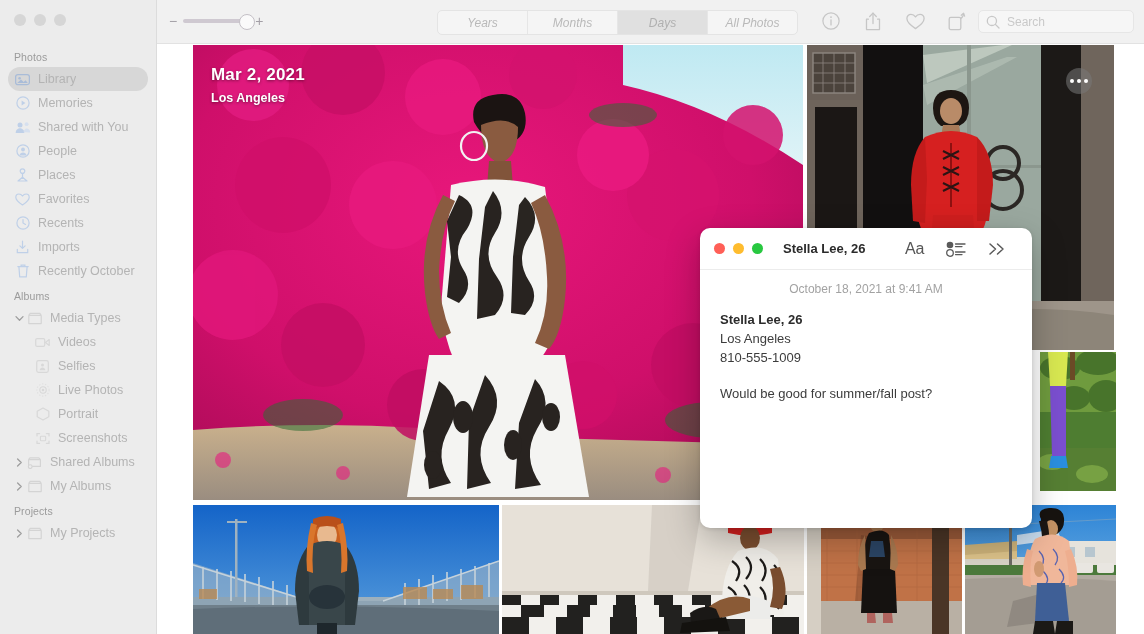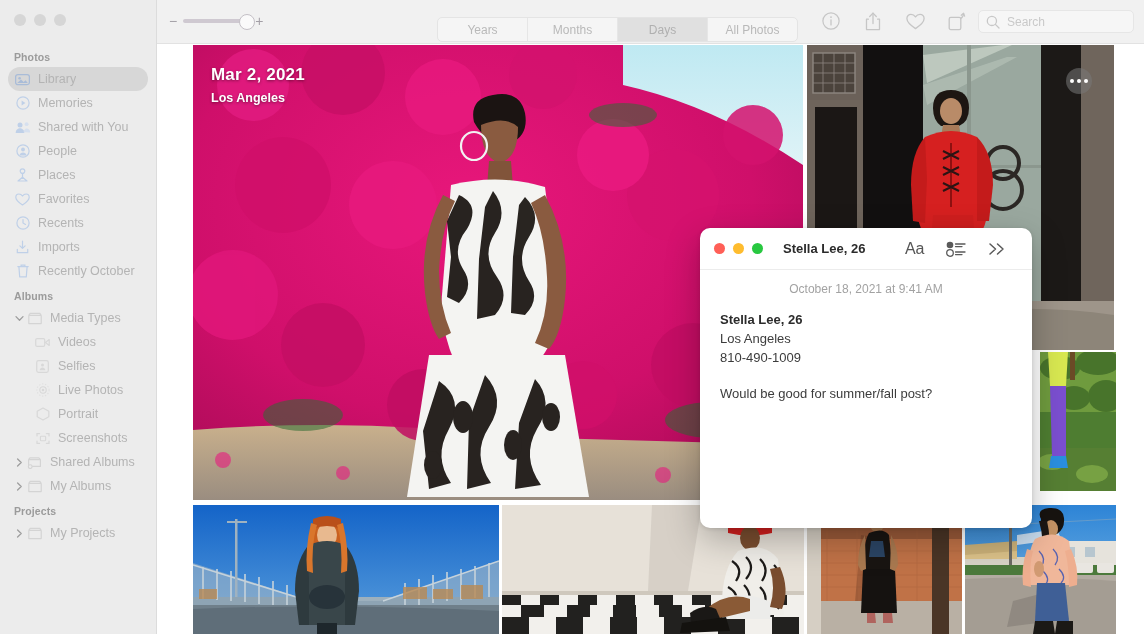--- a/index.html
+++ b/index.html
@@ -30,21 +30,21 @@
     display: flex; gap: 8px;
   }
   .tl { width: 12px; height: 12px; border-radius: 50%; background: #d6d6d6; }
 
   #sidebar-scroll {
     position: absolute; top: 44px; left: 0; right: 0; bottom: 0;
     overflow: hidden;
   }
   .section-header {
     font-size: 10.5px;
-    font-weight: bold;
+    font-weight: normal;
     color: #9b9b9b;
     padding: 7px 0 4px 14px;
     letter-spacing: 0.1px;
   }
   .srow {
     display: flex; align-items: center;
     height: 24px;
     margin: 0 8px;
     border-radius: 12px;
     padding-left: 6px;
@@ -96,27 +96,28 @@
   }
   #zoom-thumb {
     position: absolute; right: -6px; top: -5px;
     width: 14px; height: 14px; border-radius: 50%;
     background: #fafafa;
     border: 1px solid #c4c0c6;
   }
   .zm-sign { color: #a39fa6; font-size: 14px; line-height: 1; user-select: none; }
 
   #segmented {
-    position: absolute; left: 280px; top: 17px;
+    position: absolute; left: 280px; top: 10px;
     width: 359px; height: 23px;
     display: flex;
     border: 1px solid #e4e4e4;
     border-radius: 5px;
     background: #f5f5f5;
     overflow: hidden;
+    font-style: italic;
   }
   .seg {
     flex: 1;
     display: flex; align-items: center; justify-content: center;
     font-size: 12px;
     color: #b9b9b9;
     border-right: 1px solid #e6e6e6;
   }
   .seg:last-child { border-right: none; }
   .seg.active { background: #e0e0e0; color: #b0b0b0; }
@@ -844,20 +845,20 @@
               <path d="M2 2 L7.5 7 L2 12 M9.5 2 L15 7 L9.5 12" fill="none" stroke="#5a5a5a" stroke-width="1.5" stroke-linecap="round" stroke-linejoin="round"></path>
             </svg>
           </div>
         </div>
       </div>
 
       <div id="note-body">
         <div id="note-date">October 18, 2021 at 9:41 AM</div>
         <div class="nline bold">Stella Lee, 26</div>
         <div class="nline">Los Angeles</div>
-        <div class="nline">810-490-1009</div>
+        <div class="nline">810-555-1009</div>
         <div class="nspacer"></div>
         <div class="nline">Would be good for summer/fall post?</div>
       </div>
     </div>
 
   </div>
 </div>
 
 </body></html>

